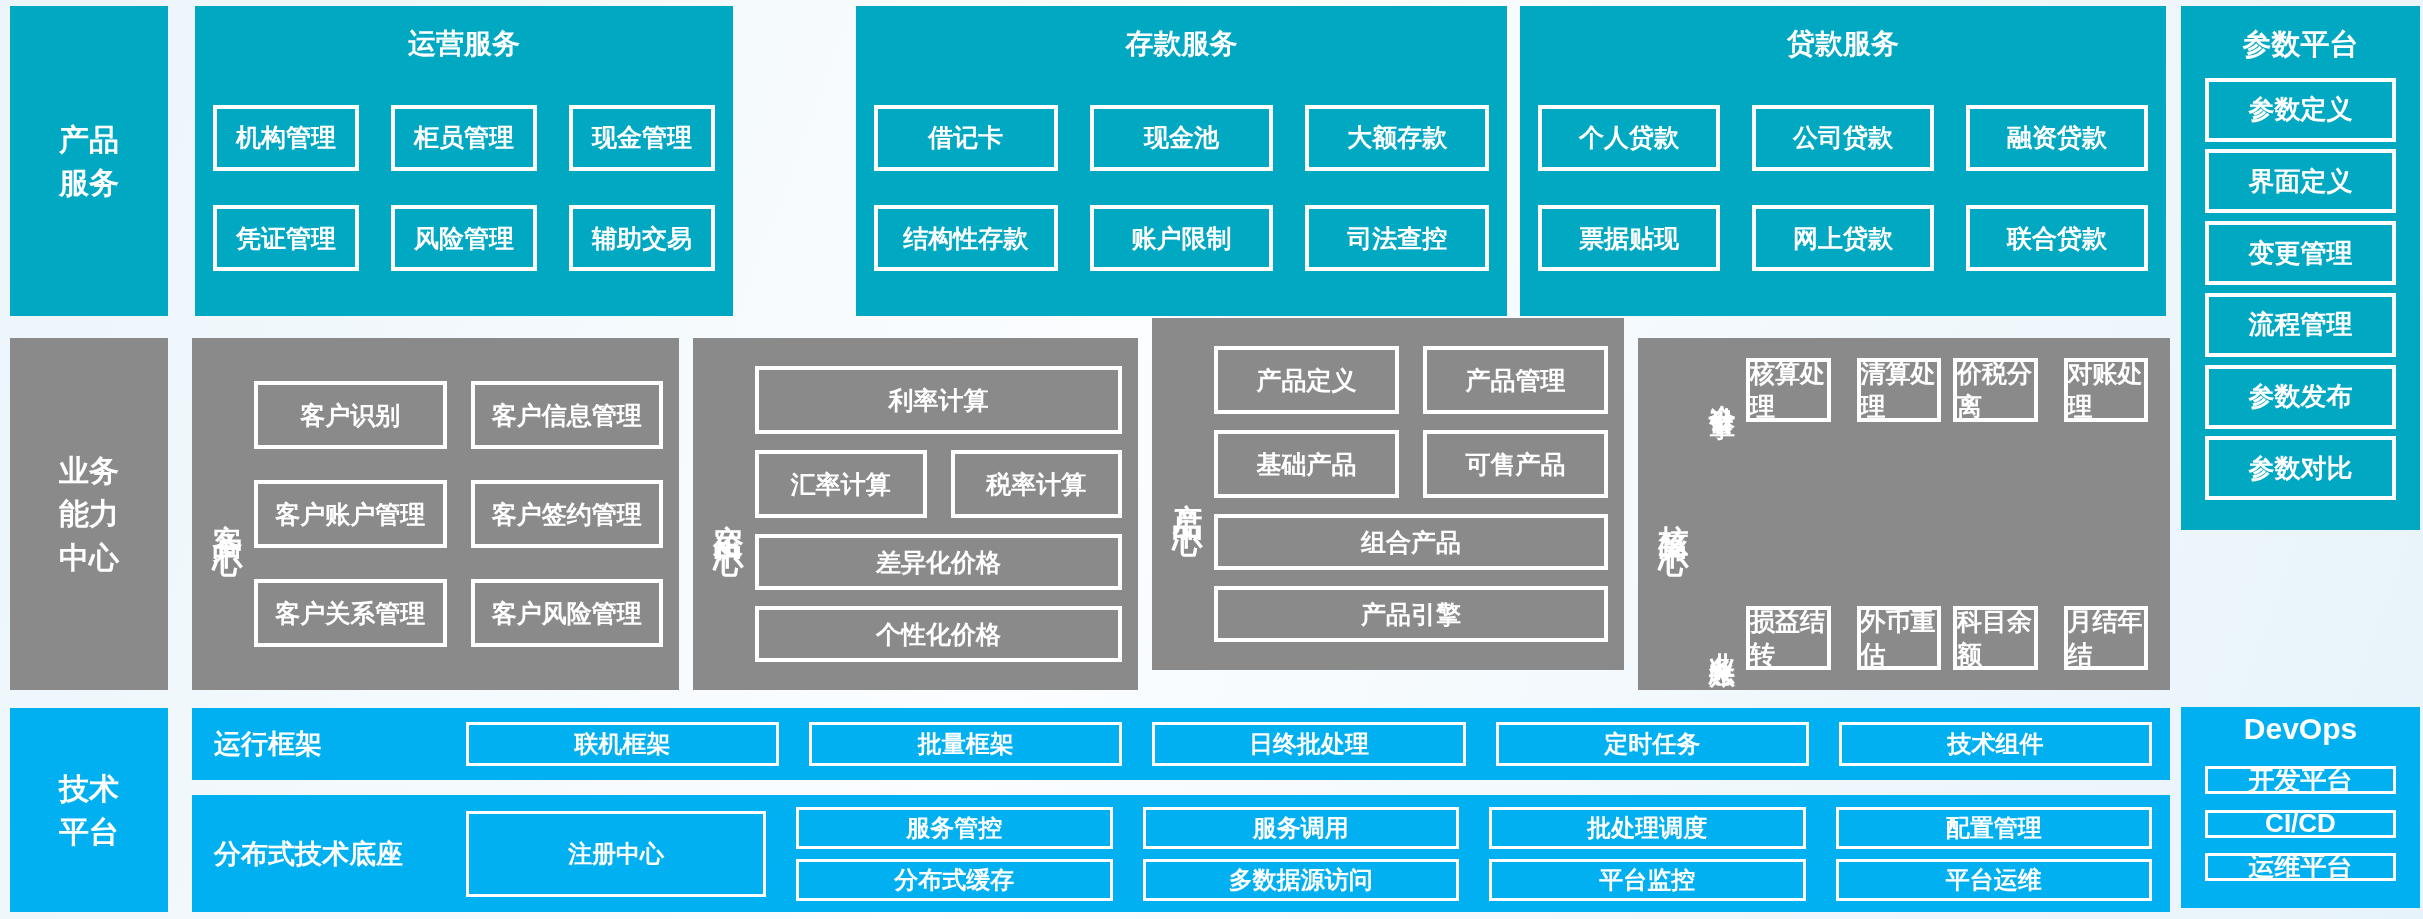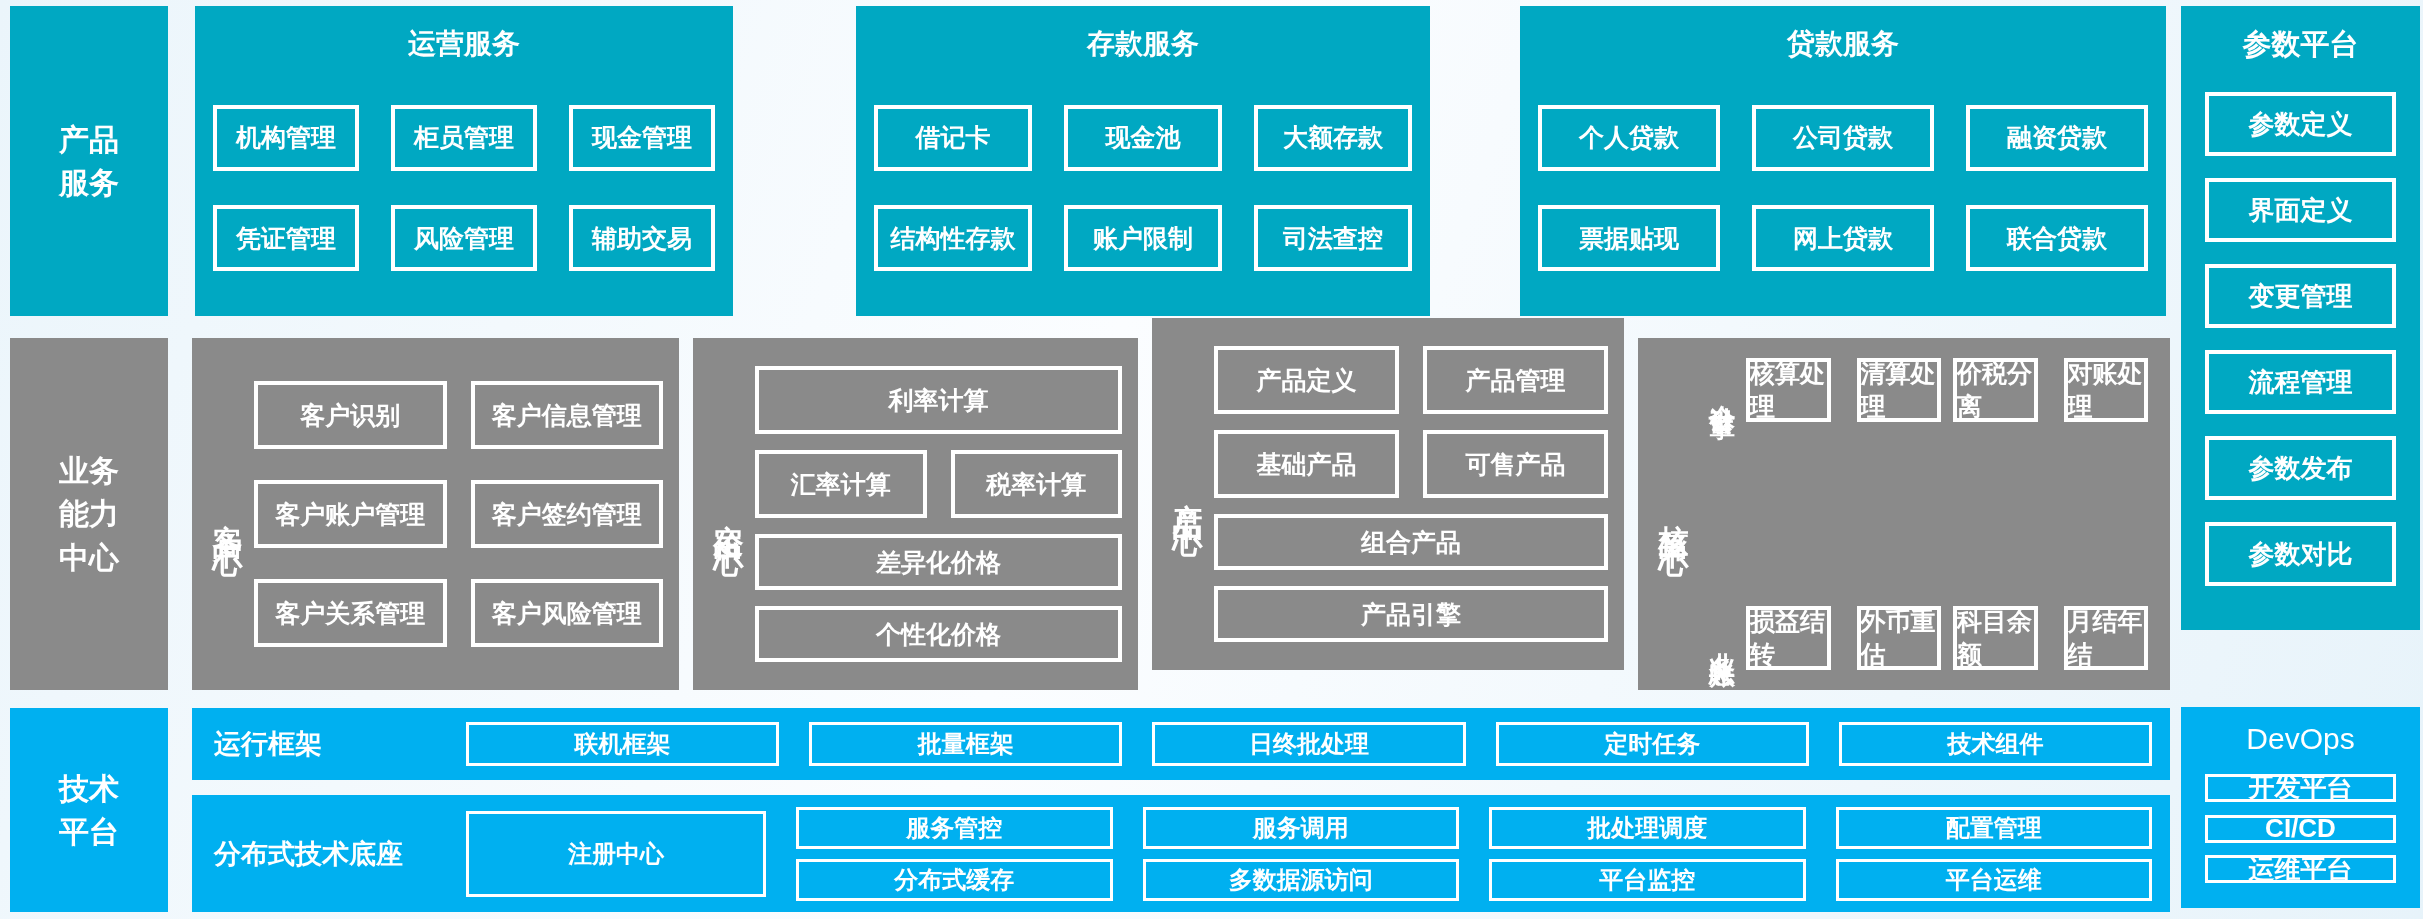--- a/index.html
+++ b/index.html
@@ -57,22 +57,22 @@
   
   .pcol{display:flex;flex-direction:column;}
   .pcol-title{height:50px;padding-top:14px;display:flex;align-items:center;justify-content:center;
               font-size:29px;font-weight:700;flex-shrink:0;}
   .pcol-boxes{flex:1;display:flex;flex-direction:column;justify-content:space-evenly;padding:0 24px 22px;}
   .pbox{height:64px;border:4px solid #fff;display:flex;align-items:center;justify-content:center;
         font-size:26px;font-weight:700;box-sizing:border-box;}
   .dcol-boxes{flex:1;display:flex;flex-direction:column;justify-content:space-evenly;padding:0 24px 12px;}
   .dbox{height:28px;border:3px solid #fff;display:flex;align-items:center;justify-content:center;
         font-size:26px;font-weight:700;box-sizing:border-box;}
-  .dcol-title{height:44px;padding-top:10px;display:flex;align-items:center;justify-content:center;
-              font-size:30px;font-weight:400;flex-shrink:0;}
+  .dcol-title{height:44px;display:flex;align-items:center;justify-content:center;
+              font-size:30px;font-weight:700;flex-shrink:0;}
 </style>
 </head>
 <body>
 
 <div id="stage">
 
   <div class="abs teal side" style="left:10px;top:6px;width:158px;height:310px">
     <span class="side-txt">产品服务</span>
   </div>
 
@@ -85,21 +85,21 @@
         <div class="box">现金管理</div>
       </div>
       <div class="brow">
         <div class="box">凭证管理</div>
         <div class="box">风险管理</div>
         <div class="box">辅助交易</div>
       </div>
     </div>
   </div>
 
-  <div class="abs teal sec" style="left:856px;top:6px;width:574px;height:310px">
+  <div class="abs teal sec" style="left:856px;top:6px;width:651px;height:310px">
     <div class="sec-title">存款服务</div>
     <div class="sec-rows">
       <div class="brow">
         <div class="box">借记卡</div>
         <div class="box">现金池</div>
         <div class="box">大额存款</div>
       </div>
       <div class="brow">
         <div class="box">结构性存款</div>
         <div class="box">账户限制</div>
@@ -117,21 +117,21 @@
         <div class="box">融资贷款</div>
       </div>
       <div class="brow">
         <div class="box">票据贴现</div>
         <div class="box">网上贷款</div>
         <div class="box">联合贷款</div>
       </div>
     </div>
   </div>
 
-  <div class="abs teal pcol" style="left:2181px;top:6px;width:239px;height:624px">
+  <div class="abs teal pcol" style="left:2181px;top:6px;width:239px;height:524px">
     <div class="pcol-title">参数平台</div>
     <div class="pcol-boxes">
       <div class="pbox">参数定义</div>
       <div class="pbox">界面定义</div>
       <div class="pbox">变更管理</div>
       <div class="pbox">流程管理</div>
       <div class="pbox">参数发布</div>
       <div class="pbox">参数对比</div>
     </div>
   </div>

